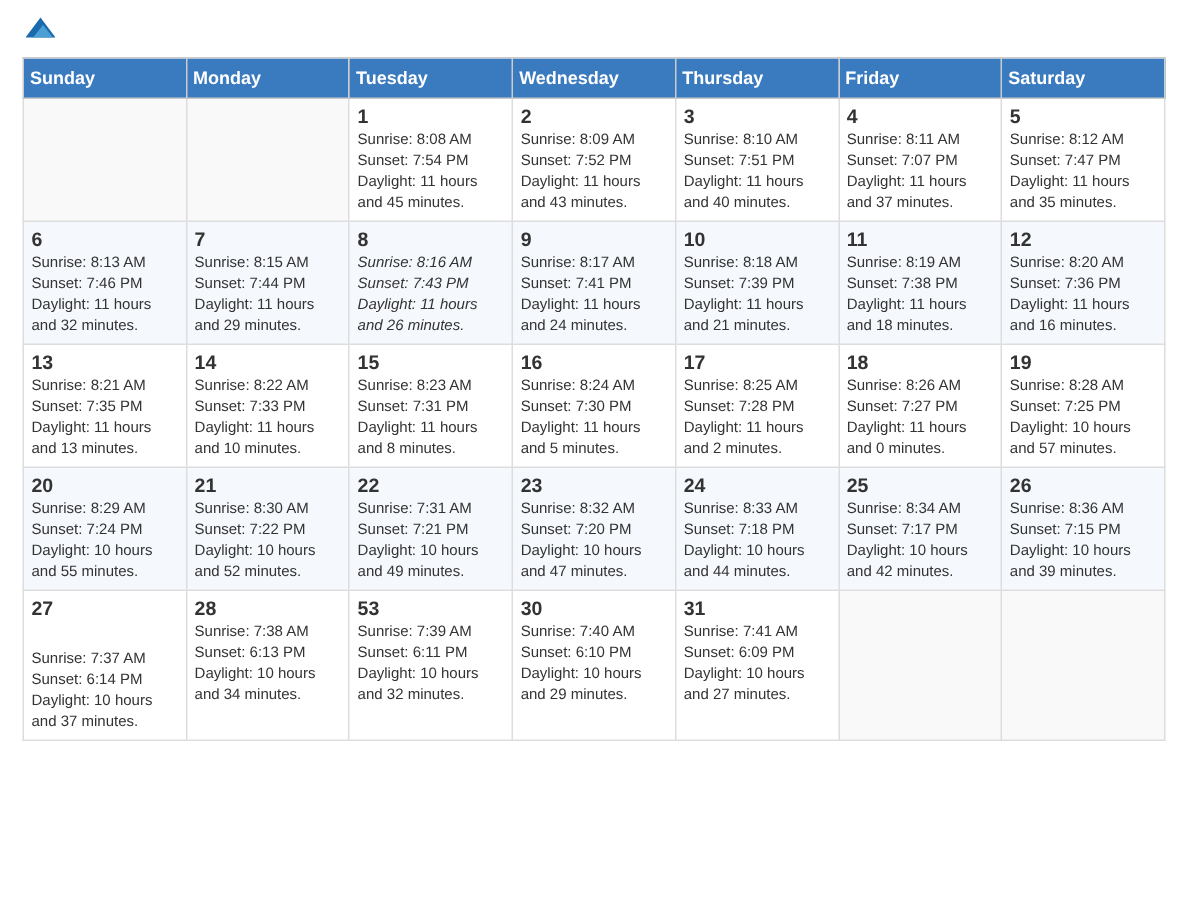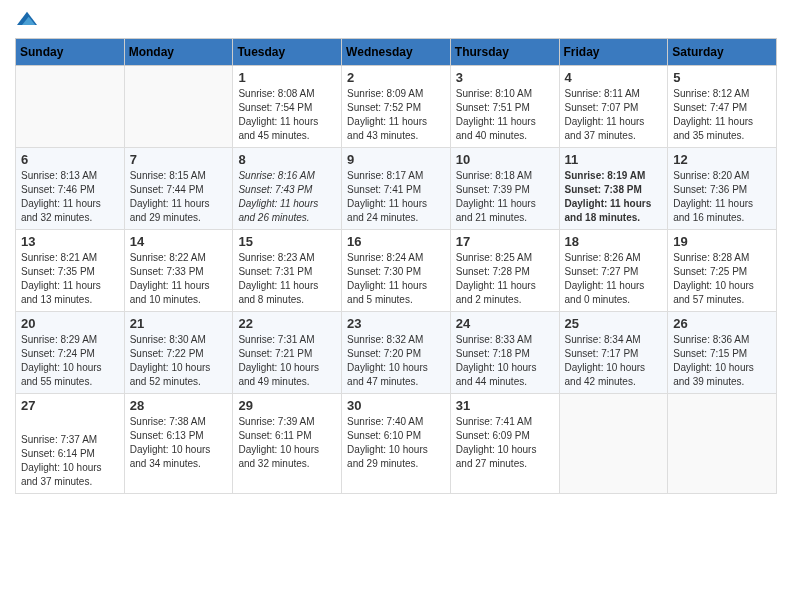--- a/index.html
+++ b/index.html
@@ -55,21 +55,21 @@
       font-size: 15px;
       color: #555;
     }
     table {
       width: 100%;
       border-collapse: collapse;
       table-layout: fixed;
     }
     th {
       background-color: #3a7abf;
-      color: #000000;
+      color: #ffffff;
       padding: 6px 4px;
       font-size: 12px;
       font-weight: bold;
       text-align: left;
       border: 1px solid #ccc;
     }
     td {
       border: 1px solid #ddd;
       padding: 4px 5px;
       vertical-align: top;
@@ -204,21 +204,21 @@
 Daylight: 11 hours and 24 minutes.</div>
           </td>
           <td>
             <div class="day-number">10</div>
             <div class="day-info" style="white-space: pre-line;">Sunrise: 8:18 AM
 Sunset: 7:39 PM
 Daylight: 11 hours and 21 minutes.</div>
           </td>
           <td>
             <div class="day-number">11</div>
-            <div class="day-info" style="white-space: pre-line; font-weight: bold;">Sunrise: 8:19 AM
+            <div class="day-info" style="white-space: pre-line;">Sunrise: 8:19 AM
 Sunset: 7:38 PM
 Daylight: 11 hours and 18 minutes.</div>
           </td>
           <td>
             <div class="day-number">12</div>
             <div class="day-info" style="white-space: pre-line;">Sunrise: 8:20 AM
 Sunset: 7:36 PM
 Daylight: 11 hours and 16 minutes.</div>
           </td>
         </tr>
@@ -317,21 +317,21 @@
 Sunset: 6:14 PM
 Daylight: 10 hours and 37 minutes.</div>
           </td>
           <td>
             <div class="day-number">28</div>
             <div class="day-info" style="white-space: pre-line;">Sunrise: 7:38 AM
 Sunset: 6:13 PM
 Daylight: 10 hours and 34 minutes.</div>
           </td>
           <td>
-            <div class="day-number">29</div>
+            <div class="day-number">53</div>
             <div class="day-info" style="white-space: pre-line;">Sunrise: 7:39 AM
 Sunset: 6:11 PM
 Daylight: 10 hours and 32 minutes.</div>
           </td>
           <td>
             <div class="day-number">30</div>
             <div class="day-info" style="white-space: pre-line;">Sunrise: 7:40 AM
 Sunset: 6:10 PM
 Daylight: 10 hours and 29 minutes.</div>
           </td>

